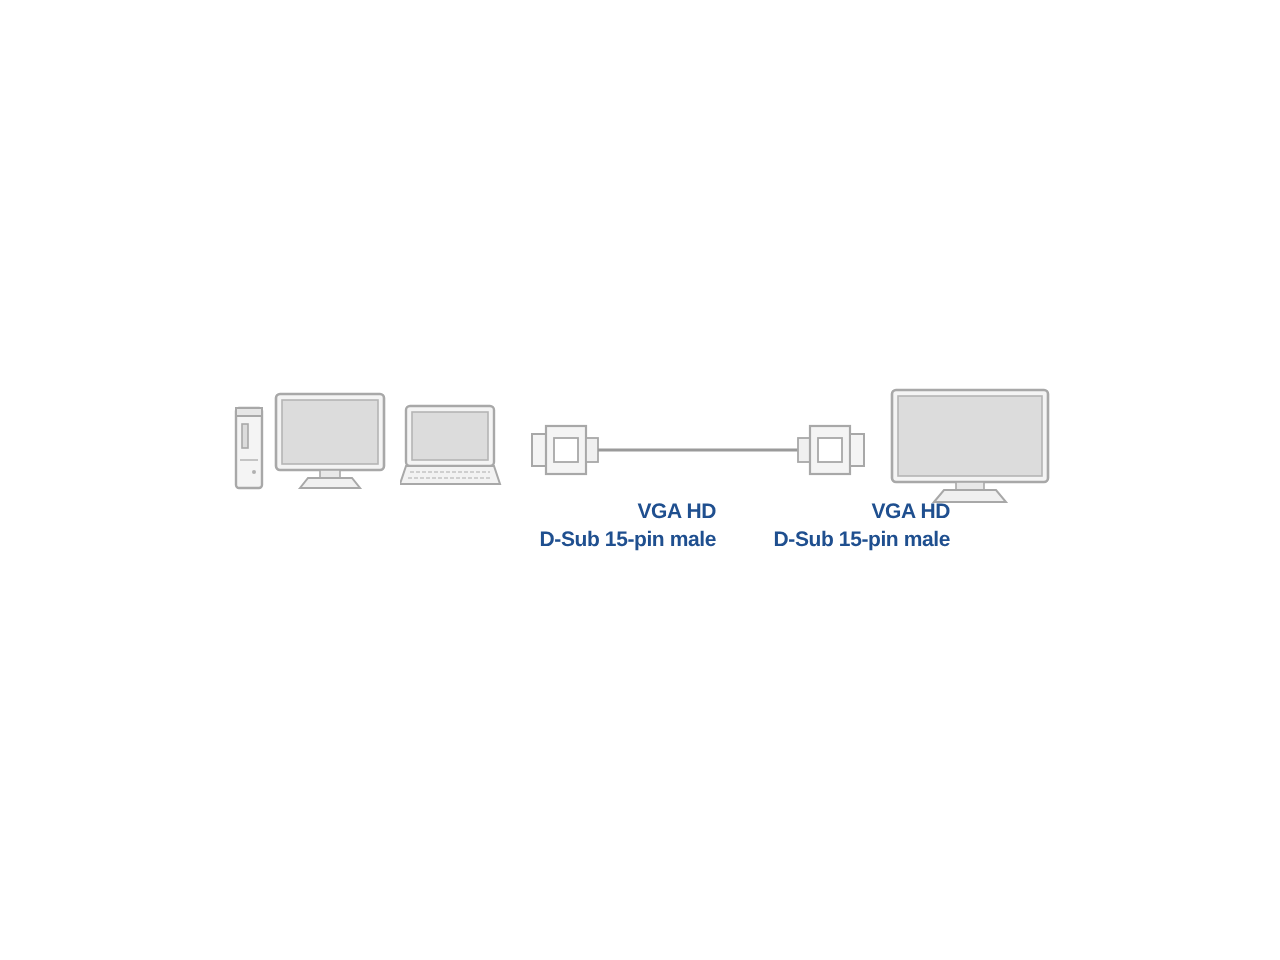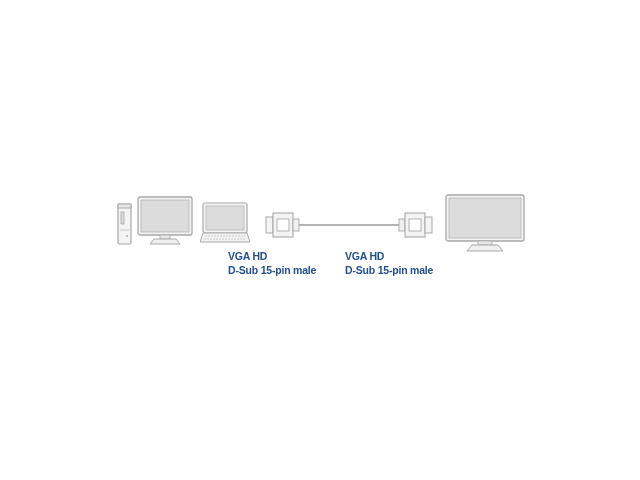--- a/index.html
+++ b/index.html
@@ -1,18 +1,18 @@
 <!DOCTYPE html>
 <html><head>
   <meta charset="utf-8">
   <style>
     html, body { margin: 0; padding: 0; }
     body { width: 640px; height: 480px; background: #ffffff; position: relative; overflow: hidden; font-family: "Liberation Sans", sans-serif; }
     .abs { position: absolute; }
-    .label { position: absolute; color: #1f4f8f; font-weight: bold; font-size: 10.5px; text-align: left; line-height: 14px; letter-spacing: -0.2px; }
+    .label { position: absolute; color: #1f4f8f; font-weight: bold; font-size: 10.5px; text-align: right; line-height: 14px; letter-spacing: -0.2px; }
     svg { display: block; }
   </style>
 </head>
 <body>
 
 <div class="abs" style="left:117px; top:203px;">
   <svg width="16" height="42" viewBox="0 0 16 42">
     <rect x="1" y="1" width="13" height="40" rx="1.5" fill="#f4f4f4" stroke="#a8a8a8" stroke-width="1.2"></rect>
     <rect x="1" y="1" width="13" height="4" fill="#e6e6e6" stroke="#a8a8a8" stroke-width="1"></rect>
     <rect x="4" y="9" width="3" height="12" fill="#dcdcdc" stroke="#a8a8a8" stroke-width="0.8"></rect>

